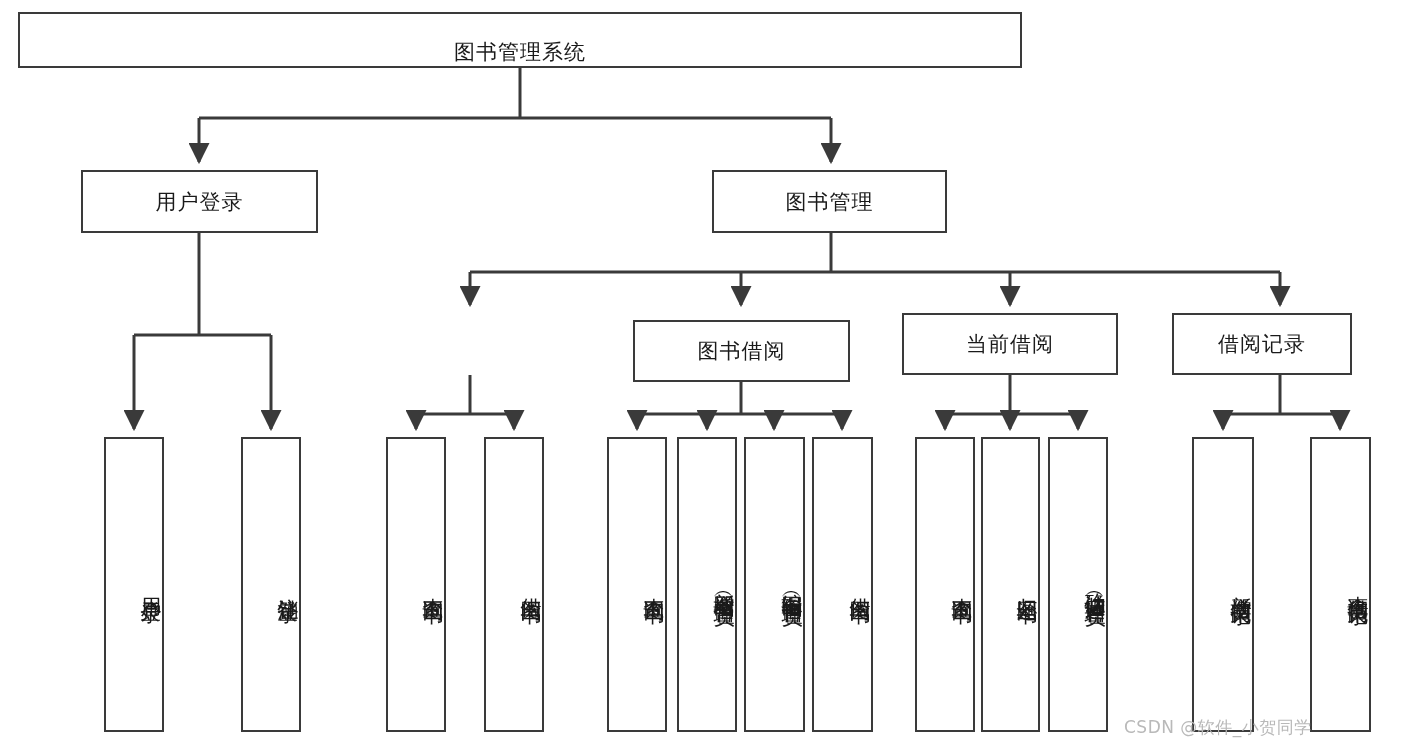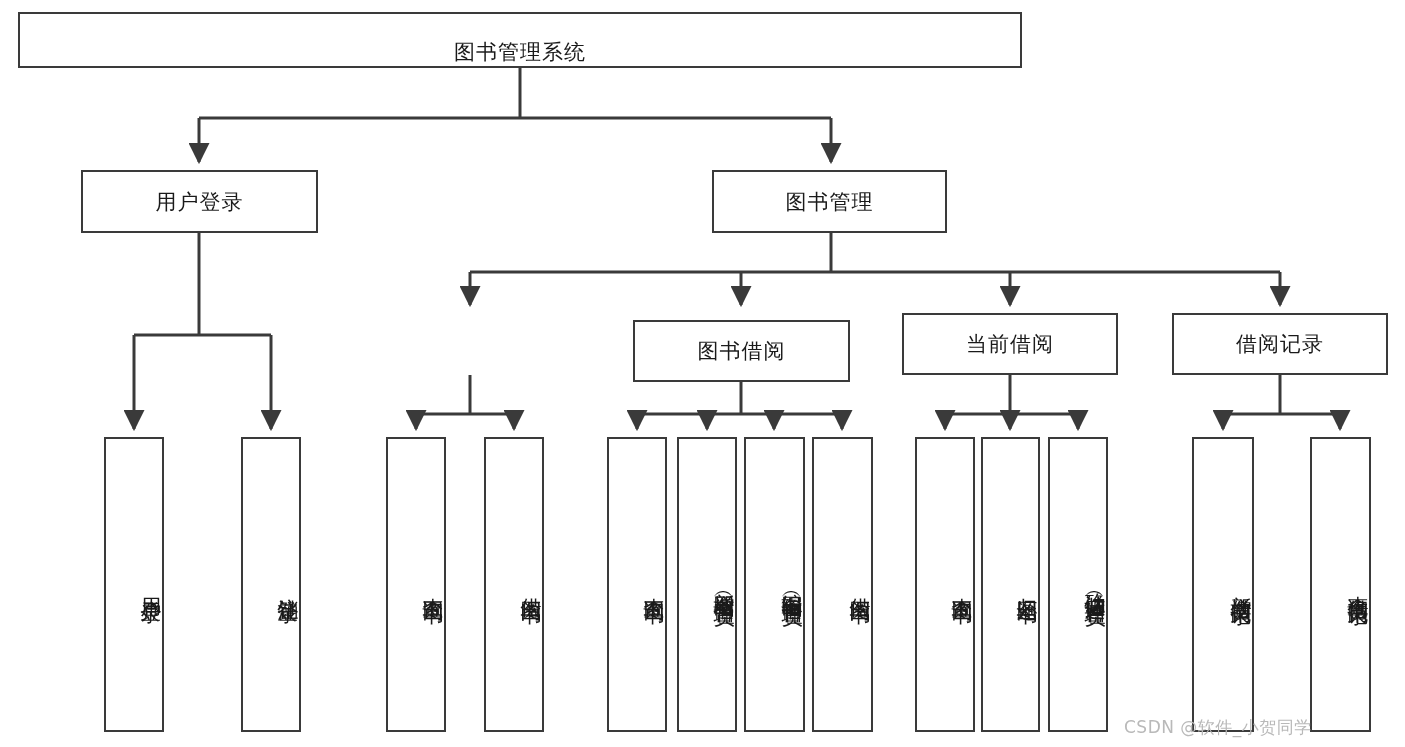--- a/index.html
+++ b/index.html
@@ -129,21 +129,21 @@
   <div class="node horiz" style="left:712px; top:170px; width:235px; height:63px;">
     <span>图书管理</span>
   </div>
 
   <div class="node horiz" style="left:633px; top:313px; width:217px; height:62px;margin-top:7px;">
     <span>图书借阅</span>
   </div>
   <div class="node horiz" style="left:902px; top:313px; width:216px; height:62px;">
     <span>当前借阅</span>
   </div>
-  <div class="node horiz" style="left:1172px; top:313px; width:216px; height:62px;">
+  <div class="node horiz" style="left:1172px; top:313px; width:180px; height:62px;">
     <span>借阅记录</span>
   </div>
 
   <div class="node vert" style="left:104px; top:437px; width:60px; height:295px;">
     <span class="vtext">用户登录</span>
   </div>
   <div class="node vert" style="left:241px; top:437px; width:60px; height:295px;">
     <span class="vtext">注销登录</span>
   </div>
 

